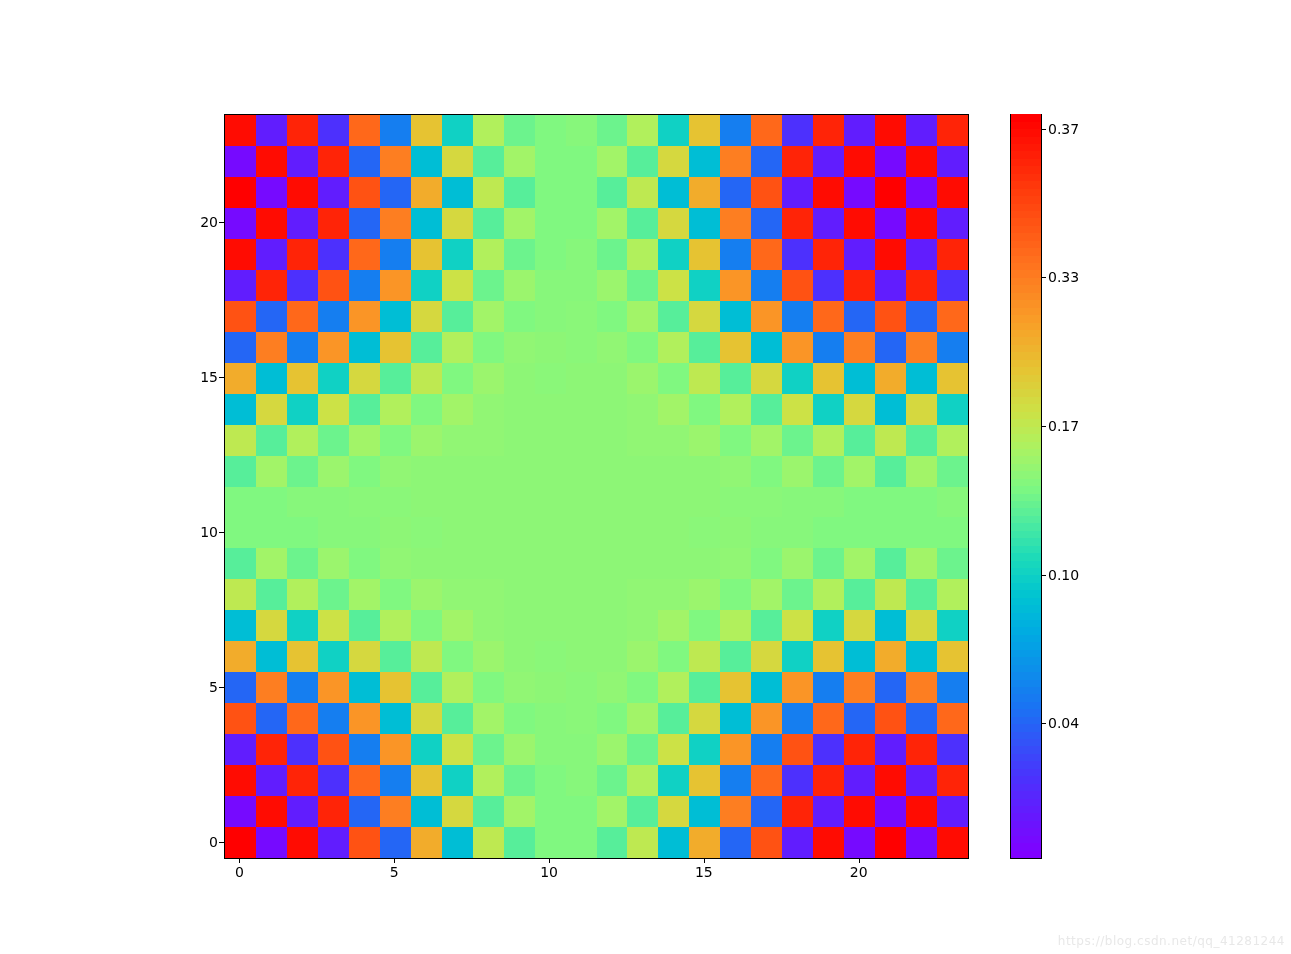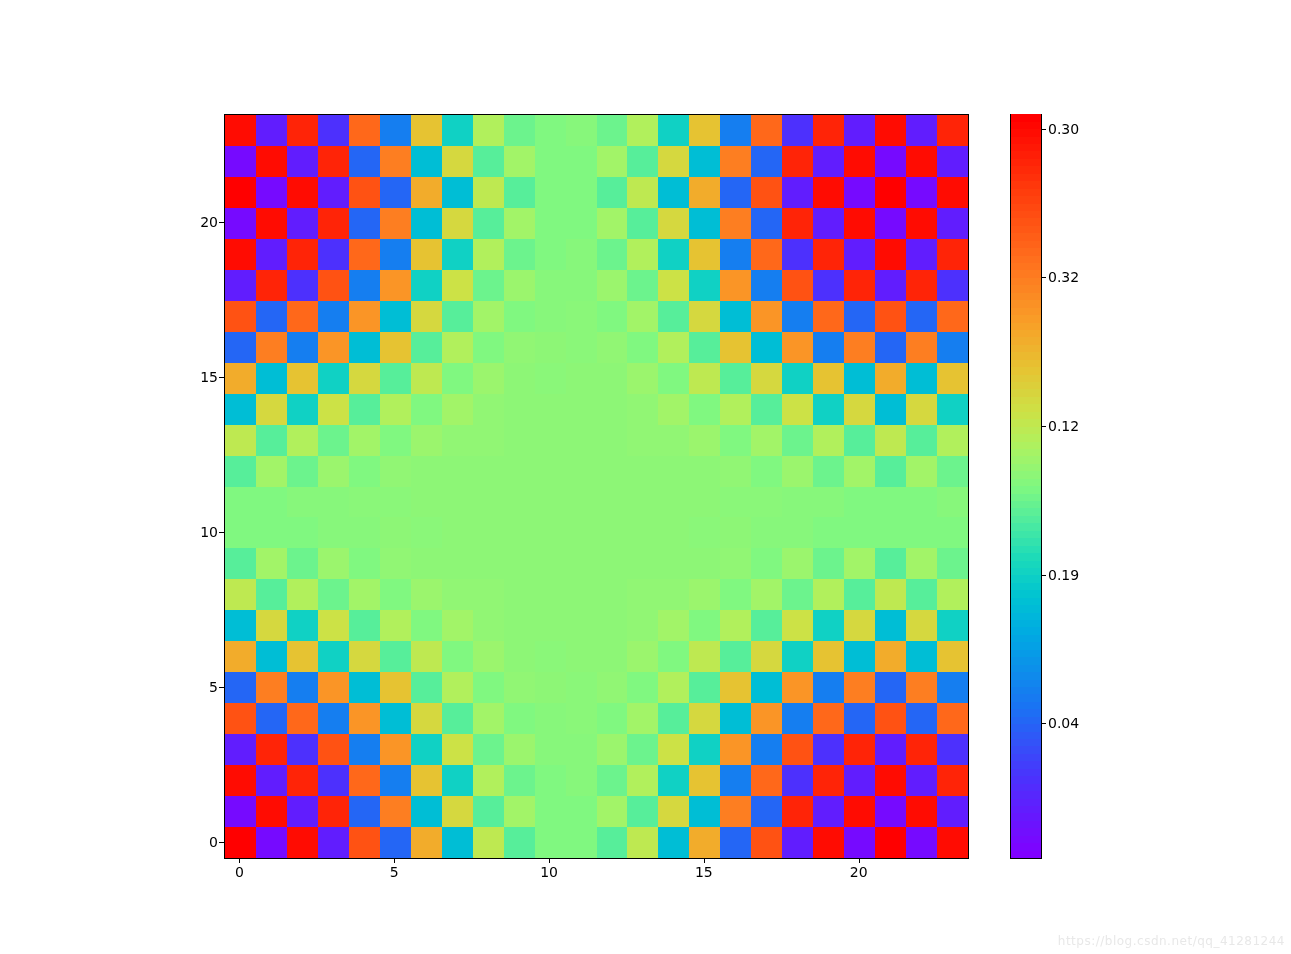--- a/index.html
+++ b/index.html
@@ -824,23 +824,23 @@
         <div style="background: rgb(255, 18, 4);"></div>
         <div style="background: rgb(255, 12, 2);"></div>
         <div style="background: rgb(255, 6, 1);"></div>
         <div style="background: rgb(255, 0, 0);"></div>
       </div>
   </div>
   <div id="cbticks">
       <div class="cbtickmark" style="top: 723.26px;"></div>
       <div class="cbtick" style="top: 723.26px;">0.04</div>
       <div class="cbtickmark" style="top: 574.66px;"></div>
-      <div class="cbtick" style="top: 574.66px;">0.19</div>
+      <div class="cbtick" style="top: 574.66px;">0.10</div>
       <div class="cbtickmark" style="top: 426.06px;"></div>
-      <div class="cbtick" style="top: 426.06px;">0.12</div>
+      <div class="cbtick" style="top: 426.06px;">0.17</div>
       <div class="cbtickmark" style="top: 277.46px;"></div>
-      <div class="cbtick" style="top: 277.46px;">0.32</div>
+      <div class="cbtick" style="top: 277.46px;">0.33</div>
       <div class="cbtickmark" style="top: 128.86px;"></div>
-      <div class="cbtick" style="top: 128.86px;">0.30</div>
+      <div class="cbtick" style="top: 128.86px;">0.37</div>
     </div>
 
   <div class="watermark">https://blog.csdn.net/qq_41281244</div>
 </div>
 
 </body></html>

